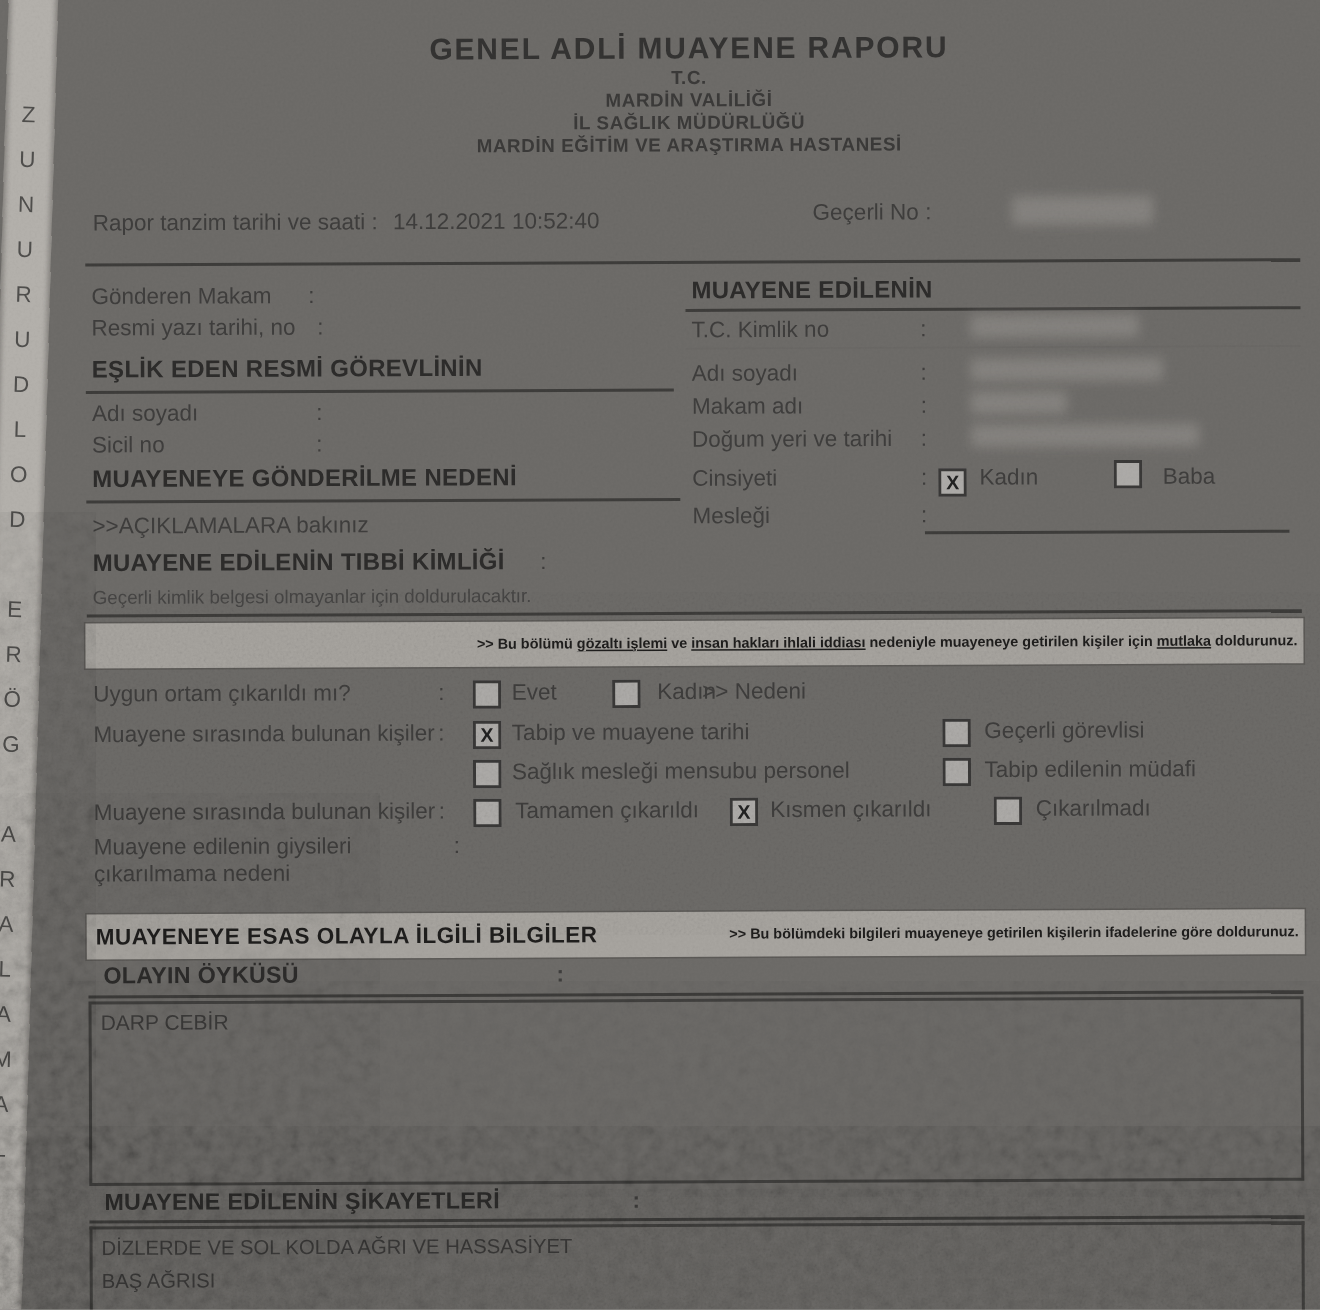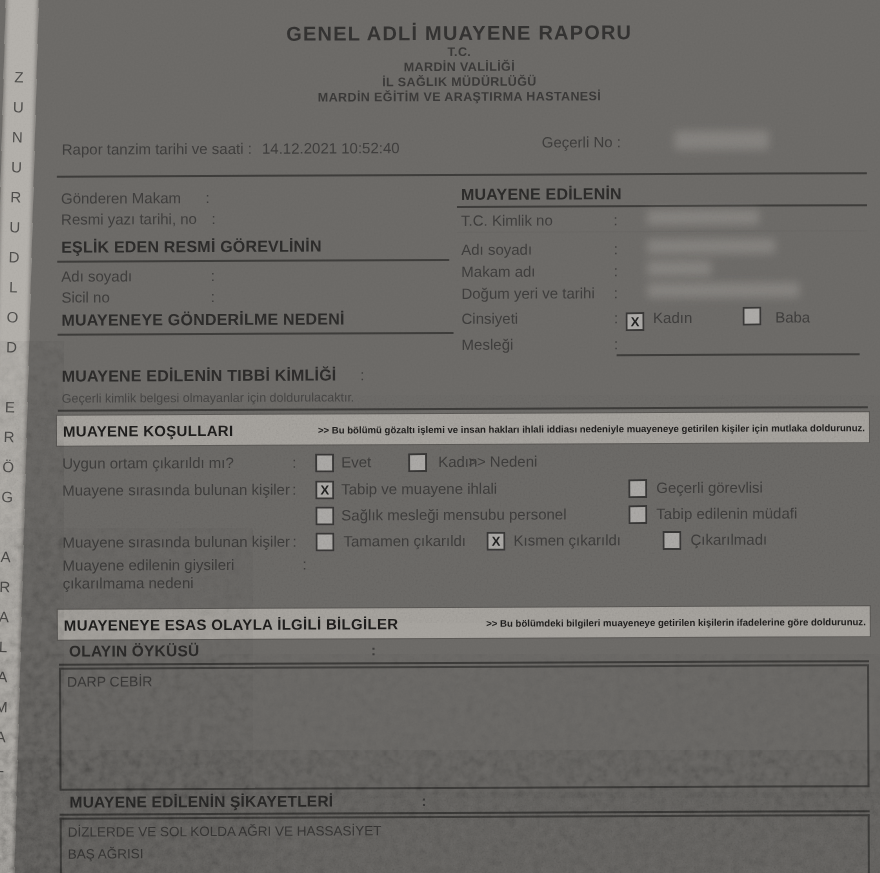--- a/index.html
+++ b/index.html
@@ -19,21 +19,21 @@
   .hdr{font-weight:bold;font-size:15.5px;color:#2d2c2b;letter-spacing:.2px;white-space:nowrap;}
   .hline{position:absolute;background:#3e3d3b;height:2px;}
   .thin{height:1px;background:#6b6966;}
   .cb{display:inline-block;width:15px;height:15px;border:2px solid #3a3938;background:rgba(252,251,248,.45);
       text-align:center;font:bold 13px/15px "Liberation Sans",sans-serif;color:#222;vertical-align:-3px;}
   .redact{position:absolute;height:15px;background:#93908c;filter:blur(4px);opacity:.65;border-radius:2px;}
   .bar{position:absolute;left:57px;width:812px;height:30px;background:#a8a5a0;color:#1f1e1d;
        display:flex;align-items:center;box-shadow:0 0 0 1px rgba(60,58,55,.35);}
   .bar .bt{font-weight:bold;font-size:15px;letter-spacing:.3px;padding-left:6px;white-space:nowrap;}
   .bar .bn{font-weight:bold;font-size:9.6px;margin-left:auto;padding-right:4px;white-space:nowrap;}
-  .u{}
+  .u{text-decoration:underline;}
   .strip{position:absolute;left:6px;top:-10px;width:33px;height:900px;background:#b5b2ad;
          transform:rotate(1.6deg);transform-origin:top left;
          box-shadow:inset 2px 0 3px rgba(80,78,74,.4), inset -2px 0 3px rgba(80,78,74,.4);}
   .strip-text{position:absolute;left:7px;top:78px;
          writing-mode:vertical-lr;text-orientation:upright;
          font-size:15px;letter-spacing:13px;color:#504f4d;white-space:pre;}
   .titleblock{position:absolute;left:55px;width:812px;text-align:center;}
   .title{font-weight:bold;font-size:20px;letter-spacing:1.2px;color:#343332;}
   .auth{font-weight:bold;font-size:12.5px;color:#3b3a39;letter-spacing:.4px;line-height:15px;}
   .box{position:absolute;border:2px solid #42413f;}
@@ -85,20 +85,21 @@
       <span class="lbl" style="display:inline-block;width:145px">Adı soyadı</span>
       <span class="colon">:</span>
     </div>
     <div class="abs" style="left:62px;top:287px">
       <span class="lbl" style="display:inline-block;width:145px">Sicil no</span>
       <span class="colon">:</span>
     </div>
 
     <div class="abs hdr" style="left:62px;top:310px;font-size:16px">MUAYENEYE GÖNDERİLME NEDENİ</div>
     <div class="hline" style="left:58px;top:332px;width:396px"></div>
+    <div class="abs lbl" style="left:62px;top:341px">&gt;&gt;AÇIKLAMALARA bakınız</div>
 
     <div class="abs" style="left:62px;top:366px">
       <span class="hdr" style="display:inline-block;width:294px;font-size:16px">MUAYENE EDİLENİN TIBBİ KİMLİĞİ</span>
       <span class="colon">:</span>
     </div>
     <div class="abs small" style="left:62px;top:390px">Geçerli kimlik belgesi olmayanlar için doldurulacaktır.</div>
 
     <div class="abs hdr" style="left:462px;top:186px;font-size:16px">MUAYENE EDİLENİN</div>
     <div class="hline" style="left:458px;top:206px;width:410px"></div>
 
@@ -138,39 +139,38 @@
 
     <div class="abs" style="left:462px;top:336px">
       <span class="lbl" style="display:inline-block;width:148px">Mesleği</span>
       <span class="colon">:</span>
     </div>
     <div class="hline" style="left:617px;top:355px;width:243px"></div>
 
     <div class="hline" style="left:58px;top:408px;width:810px"></div>
 
     <div class="bar" style="top:414px">
-      <span class="bt">MUAYENE KOŞULLARI</span>
       <span class="bn"><span>&gt;&gt; Bu bölümü </span><span class="u">gözaltı işlemi</span><span> ve </span><span class="u">insan hakları ihlali iddiası</span><span> nedeniyle muayeneye getirilen kişiler için </span><span class="u">mutlaka</span><span> doldurunuz.</span></span>
     </div>
 
     <div class="abs" style="left:62px;top:453px;width:800px">
       <span class="lbl abs" style="left:0">Uygun ortam çıkarıldı mı?</span>
       <span class="colon abs" style="left:230px">:</span>
       <span class="cb abs" style="left:253px"></span>
       <span class="lbl abs" style="left:279px">Evet</span>
       <span class="cb abs" style="left:346px"></span>
       <span class="lbl abs" style="left:376px">Kadın</span>
       <span class="lbl abs" style="left:406px">&gt;&gt; Nedeni</span>
     </div>
 
     <div class="abs" style="left:62px;top:480px;width:800px">
       <span class="lbl abs" style="left:0">Muayene sırasında bulunan kişiler</span>
       <span class="colon abs" style="left:230px">:</span>
       <span class="cb abs" style="left:253px">X</span>
-      <span class="lbl abs" style="left:279px">Tabip ve muayene ihlali</span>
+      <span class="lbl abs" style="left:279px">Tabip ve muayene tarihi</span>
       <span class="cb abs" style="left:566px"></span>
       <span class="lbl abs" style="left:594px">Geçerli görevlisi</span>
     </div>
 
     <div class="abs" style="left:62px;top:506px;width:800px">
       <span class="cb abs" style="left:253px"></span>
       <span class="lbl abs" style="left:279px">Sağlık mesleği mensubu personel</span>
       <span class="cb abs" style="left:566px"></span>
       <span class="lbl abs" style="left:594px">Tabip edilenin müdafi</span>
     </div>

